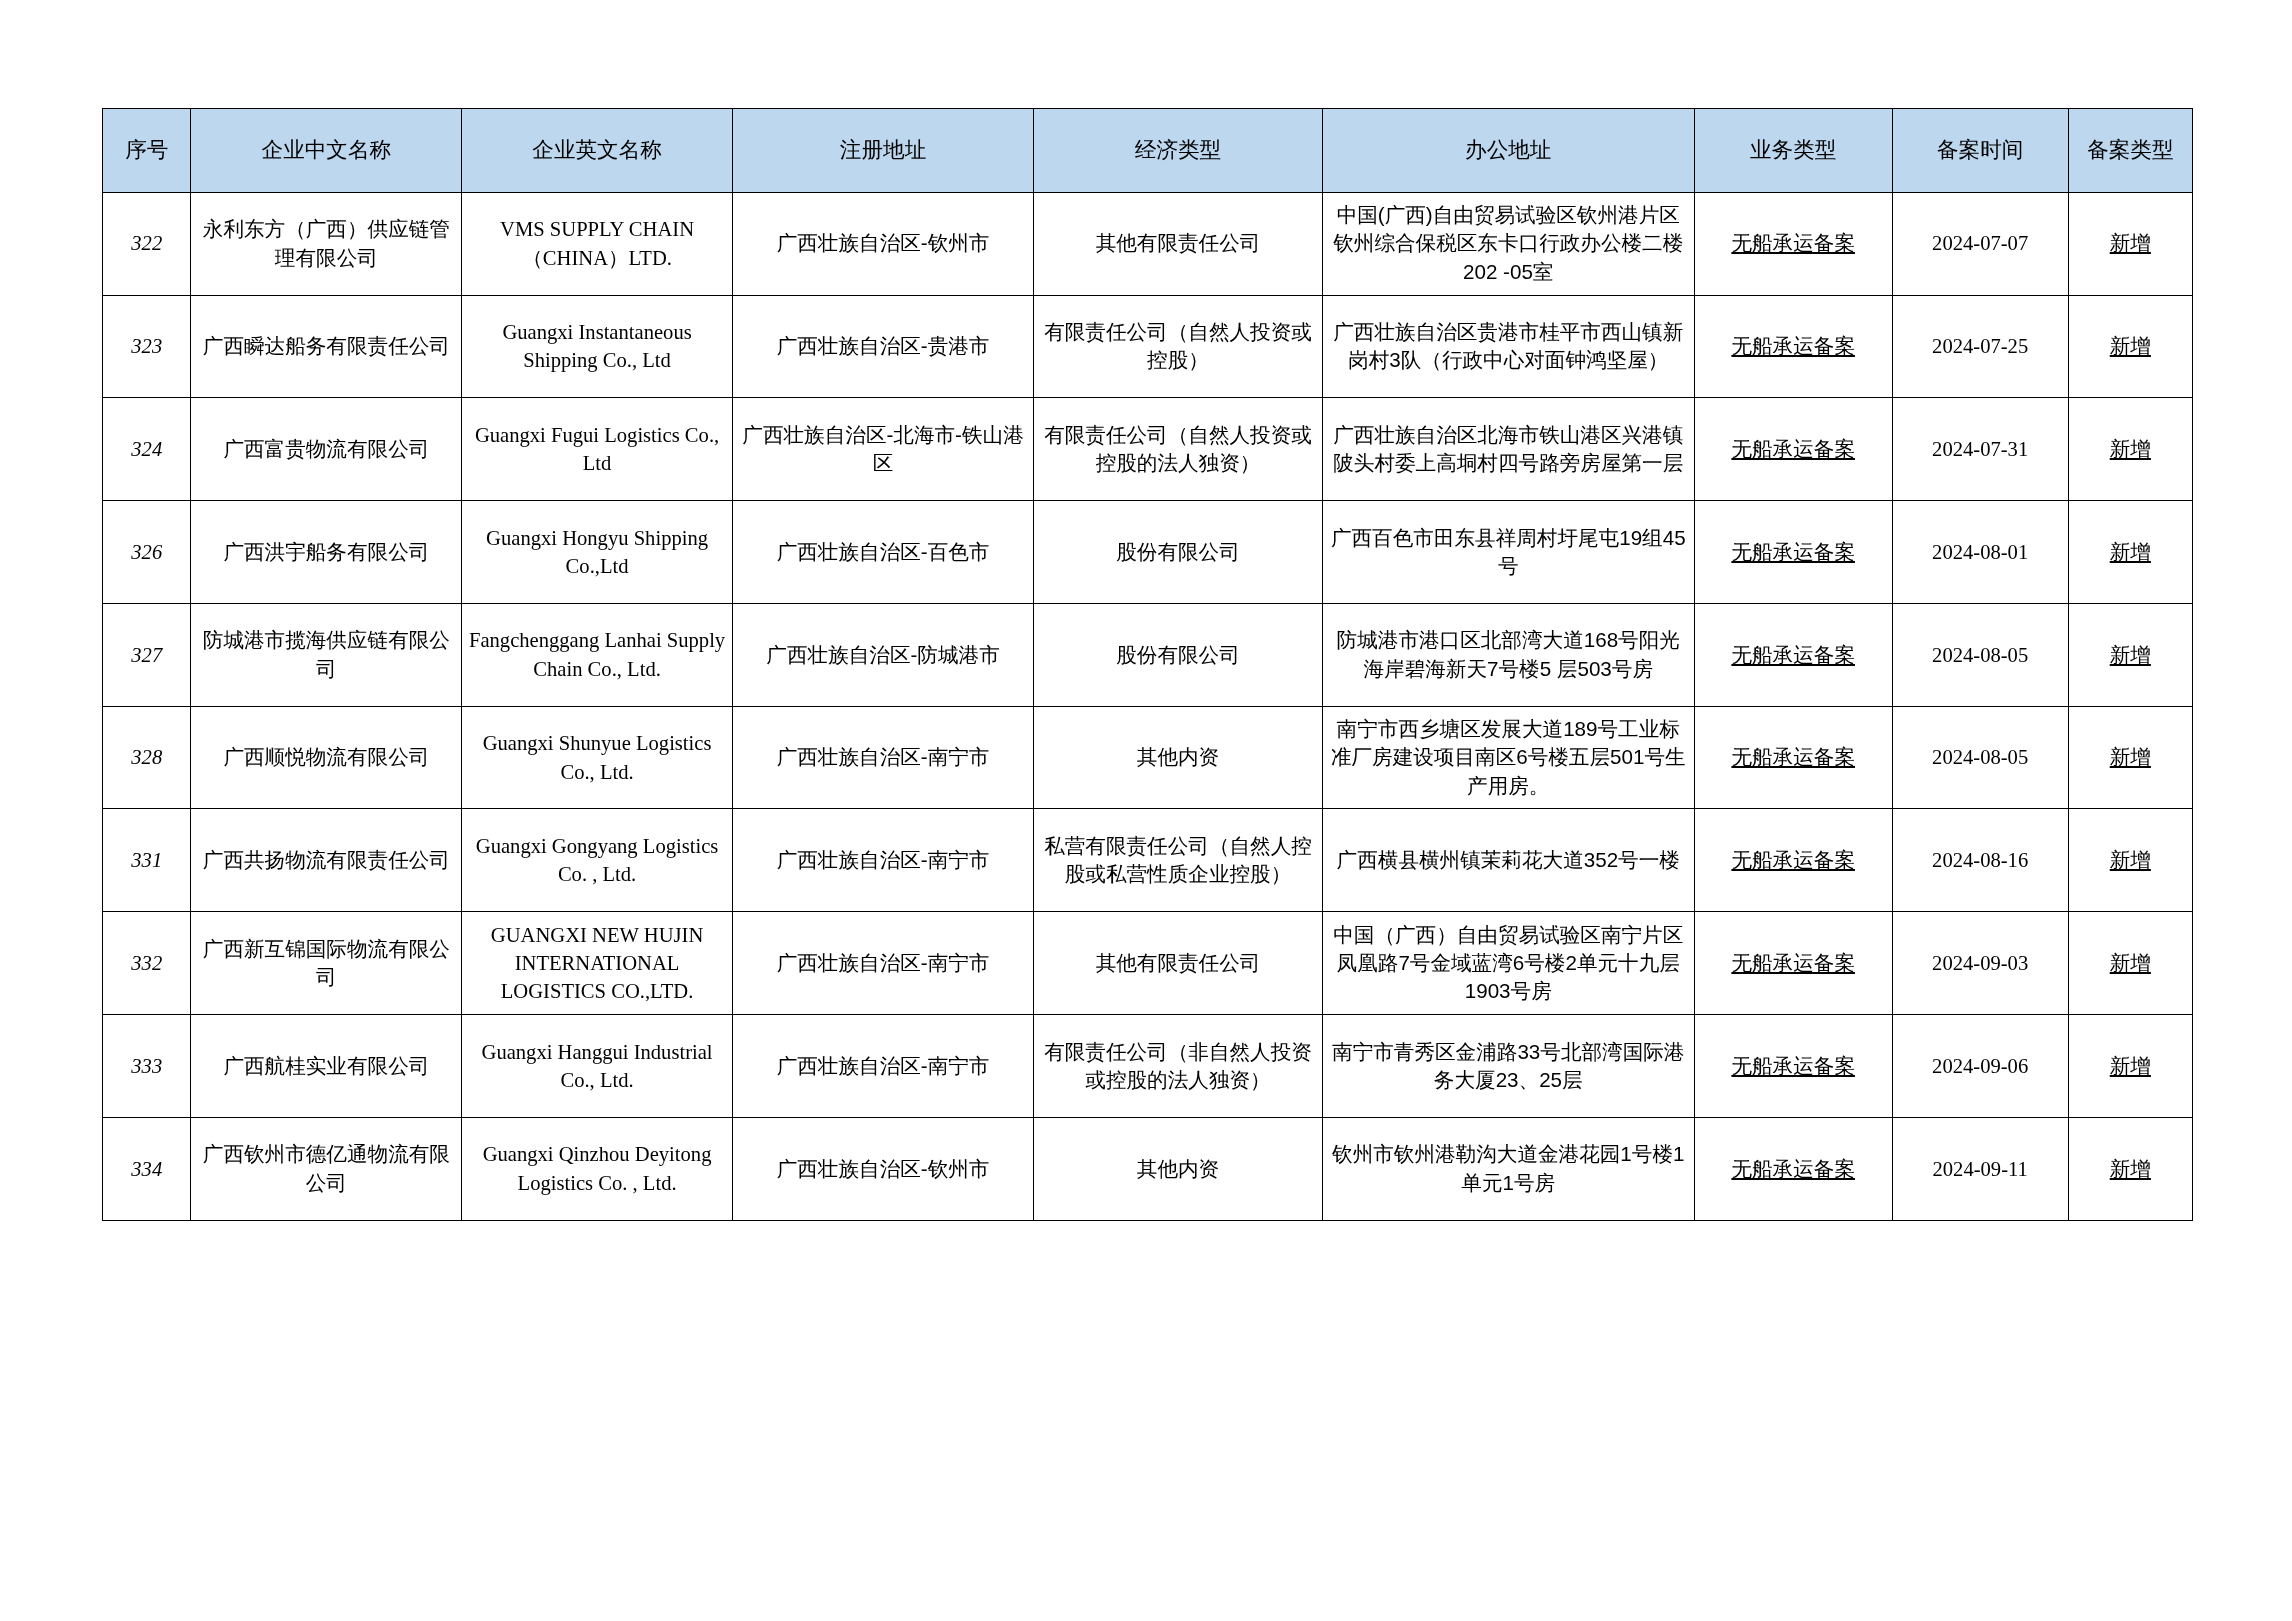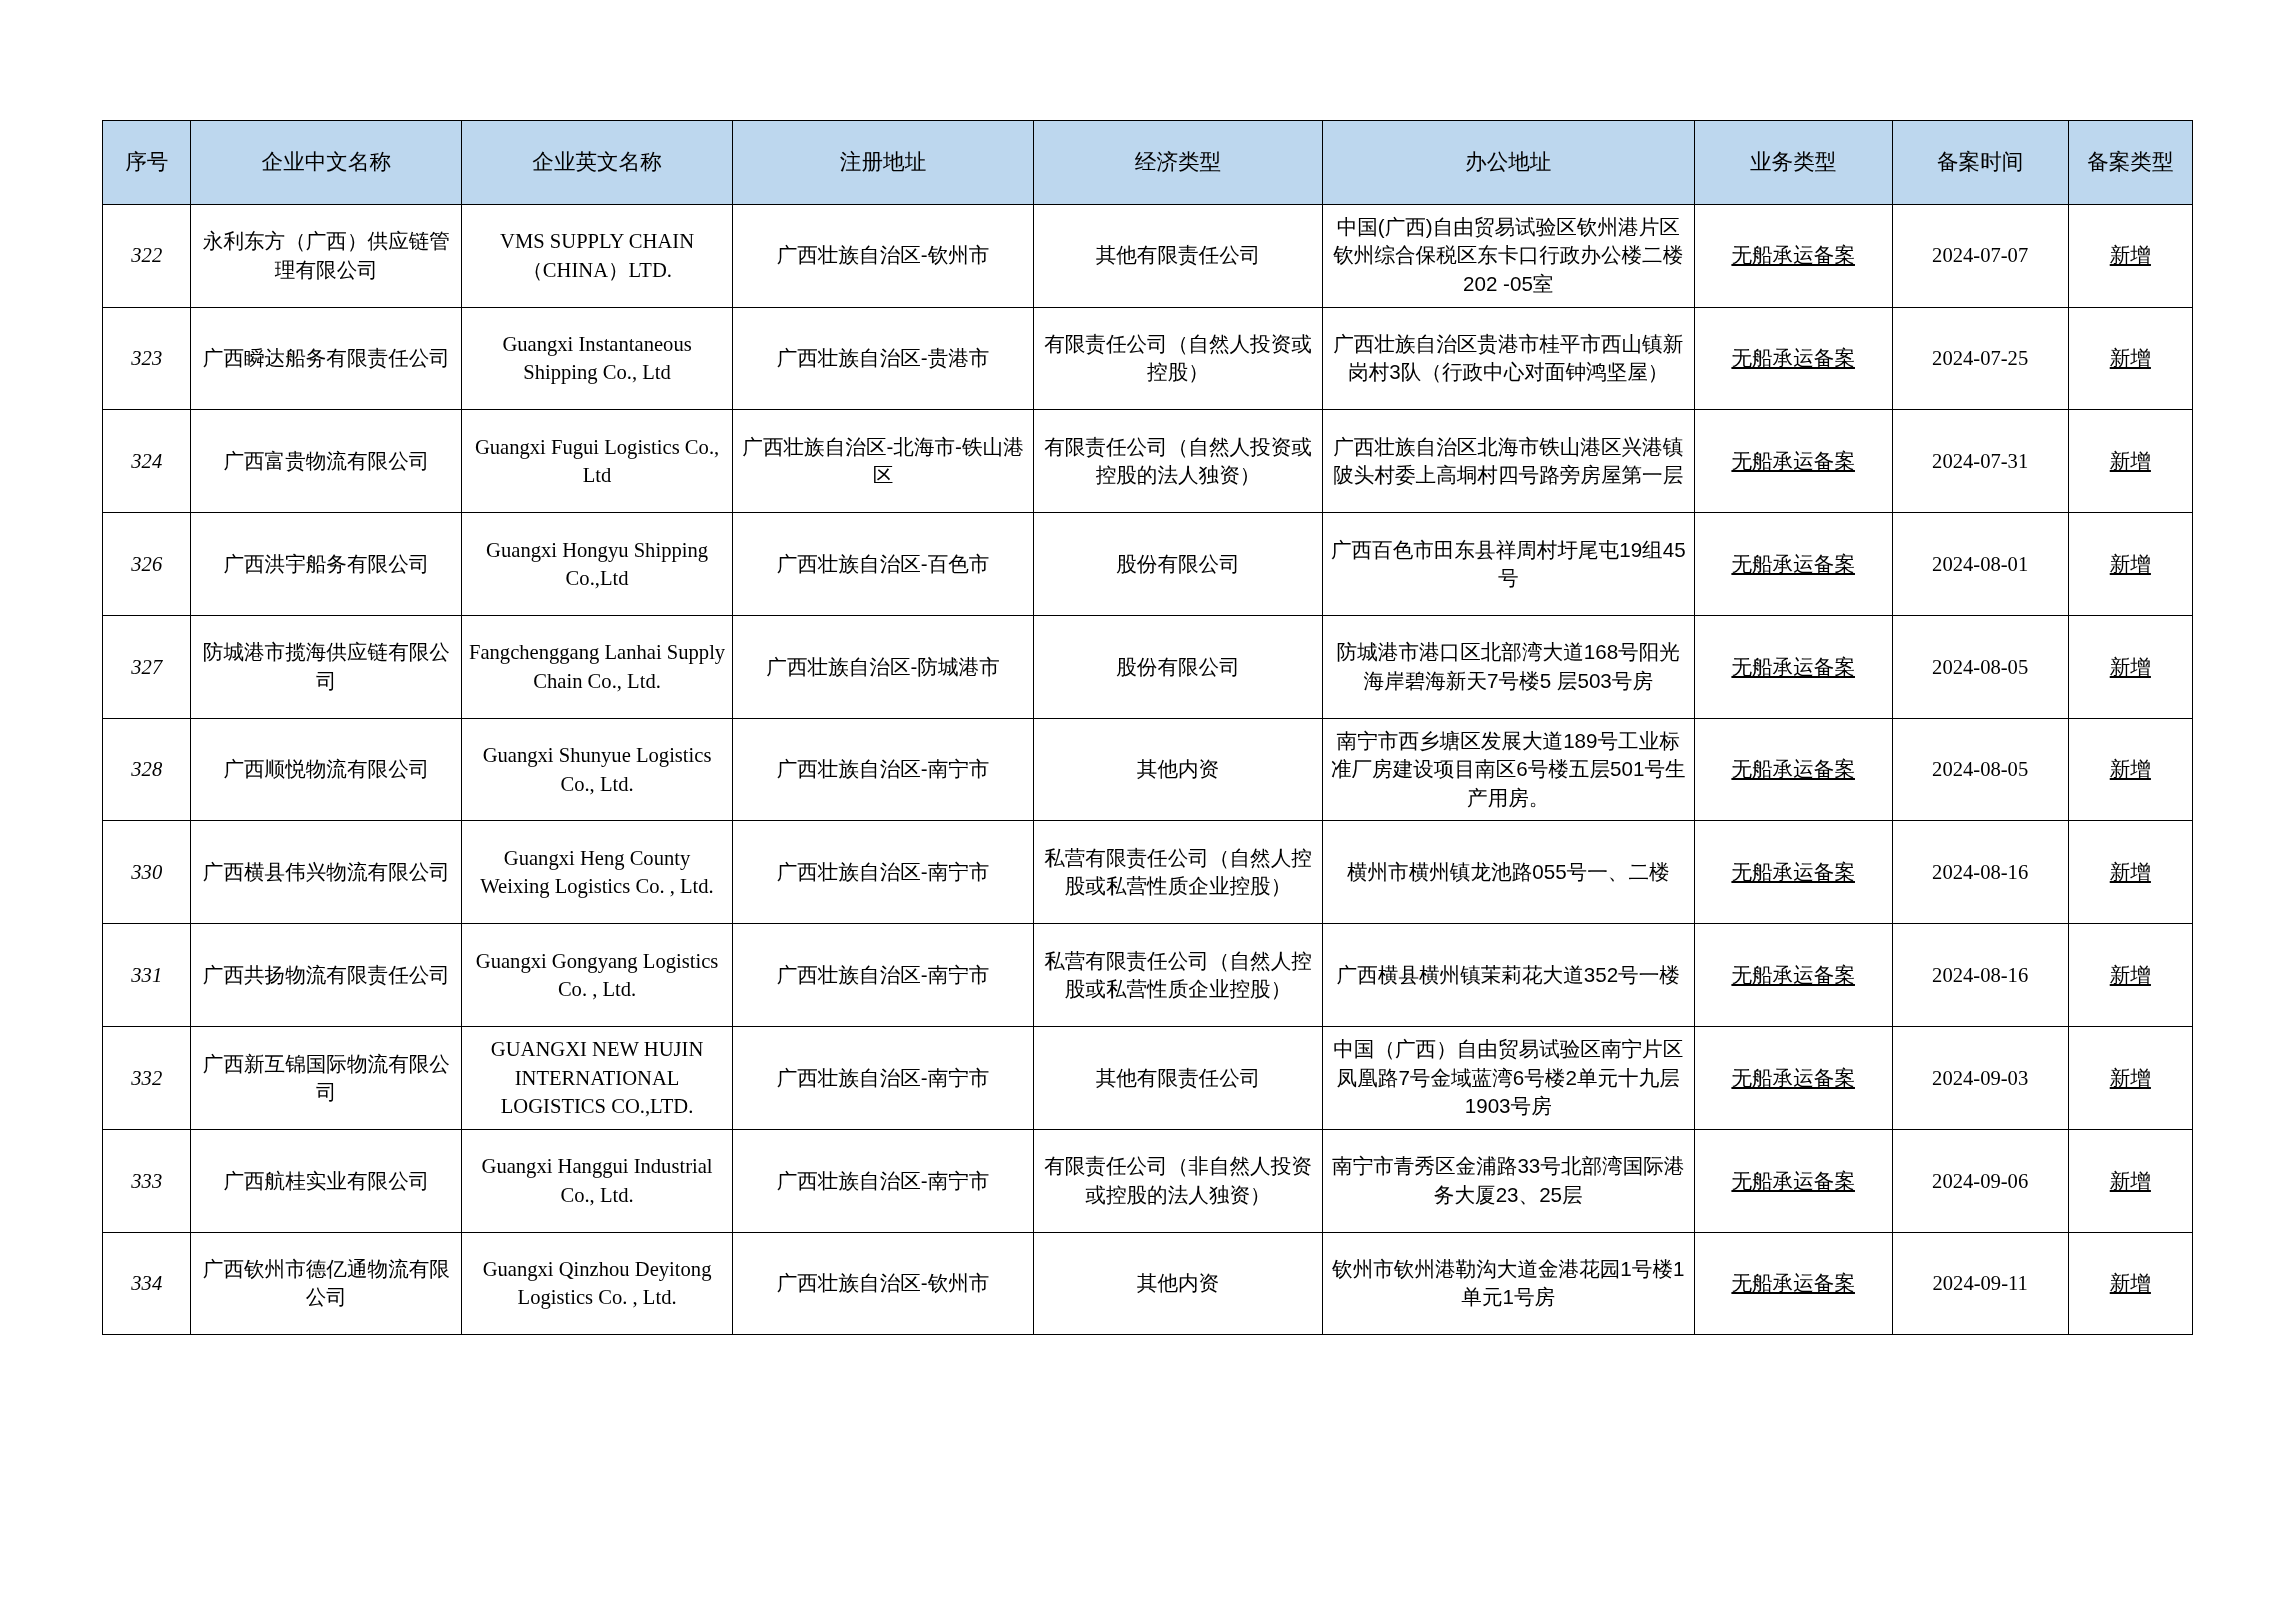--- a/index.html
+++ b/index.html
@@ -18,21 +18,21 @@
     position: absolute;
     left: 0;
     top: 0;
     width: 2293px;
     height: 1621px;
     background: #ffffff;
   }
   .table-wrap {
     position: absolute;
     left: 102px;
-    top: 120px;
+    top: 108px;
     width: 2091px;
   }
   table.records {
     border-collapse: collapse;
     width: 2091px;
     table-layout: fixed;
   }
   table.records th,
   table.records td {
     border: 1px solid #000000;
@@ -172,31 +172,20 @@
             <td class="cn">广西顺悦物流有限公司</td>
             <td class="en">Guangxi Shunyue Logistics Co., Ltd.</td>
             <td class="reg">广西壮族自治区-南宁市</td>
             <td class="econ">其他内资</td>
             <td class="office">南宁市西乡塘区发展大道189号工业标准厂房建设项目南区6号楼五层501号生产用房。</td>
             <td class="biz">无船承运备案</td>
             <td class="date">2024-08-05</td>
             <td class="type">新增</td>
           </tr>
           <tr>
-            <td class="seq">330</td>
-            <td class="cn">广西横县伟兴物流有限公司</td>
-            <td class="en">Guangxi Heng County Weixing Logistics Co. , Ltd.</td>
-            <td class="reg">广西壮族自治区-南宁市</td>
-            <td class="econ">私营有限责任公司（自然人控股或私营性质企业控股）</td>
-            <td class="office">横州市横州镇龙池路055号一、二楼</td>
-            <td class="biz">无船承运备案</td>
-            <td class="date">2024-08-16</td>
-            <td class="type">新增</td>
-          </tr>
-          <tr>
             <td class="seq">331</td>
             <td class="cn">广西共扬物流有限责任公司</td>
             <td class="en">Guangxi Gongyang Logistics Co. , Ltd.</td>
             <td class="reg">广西壮族自治区-南宁市</td>
             <td class="econ">私营有限责任公司（自然人控股或私营性质企业控股）</td>
             <td class="office">广西横县横州镇茉莉花大道352号一楼</td>
             <td class="biz">无船承运备案</td>
             <td class="date">2024-08-16</td>
             <td class="type">新增</td>
           </tr>

